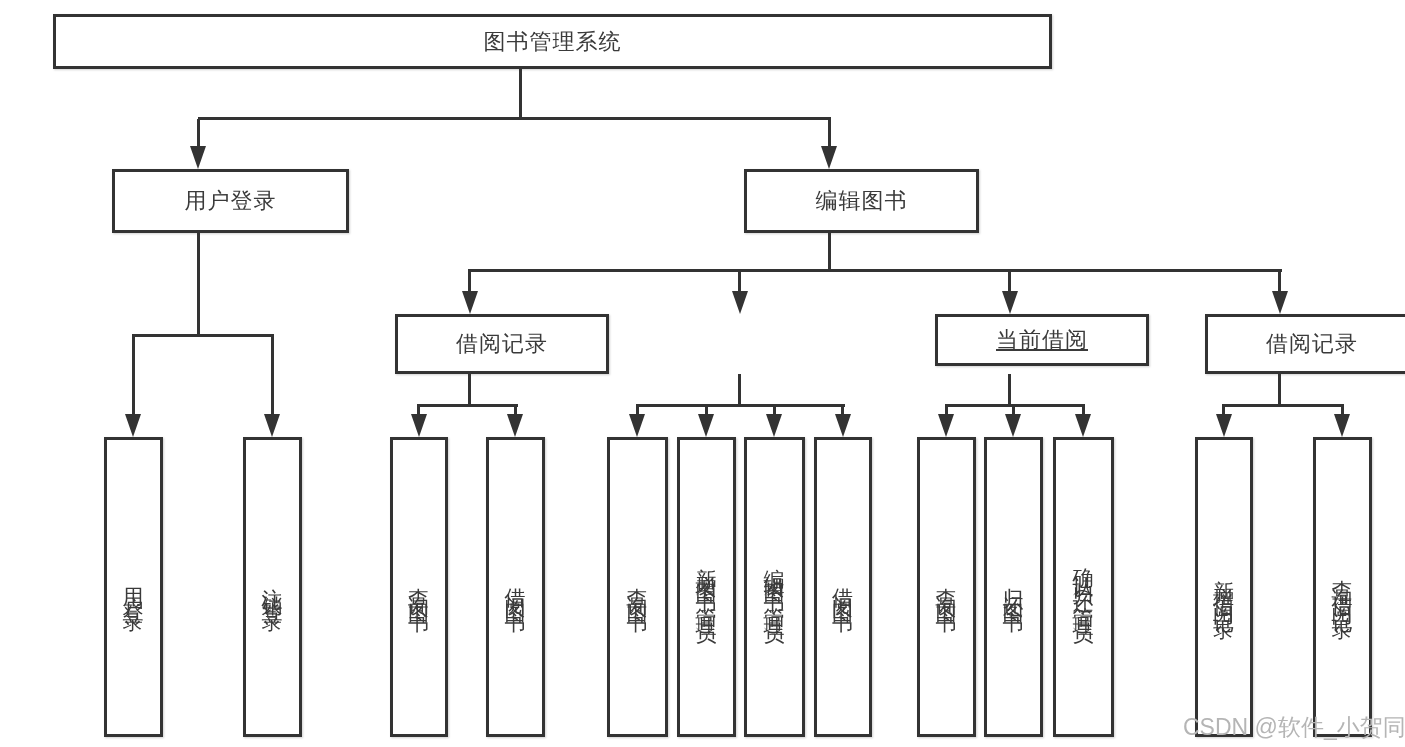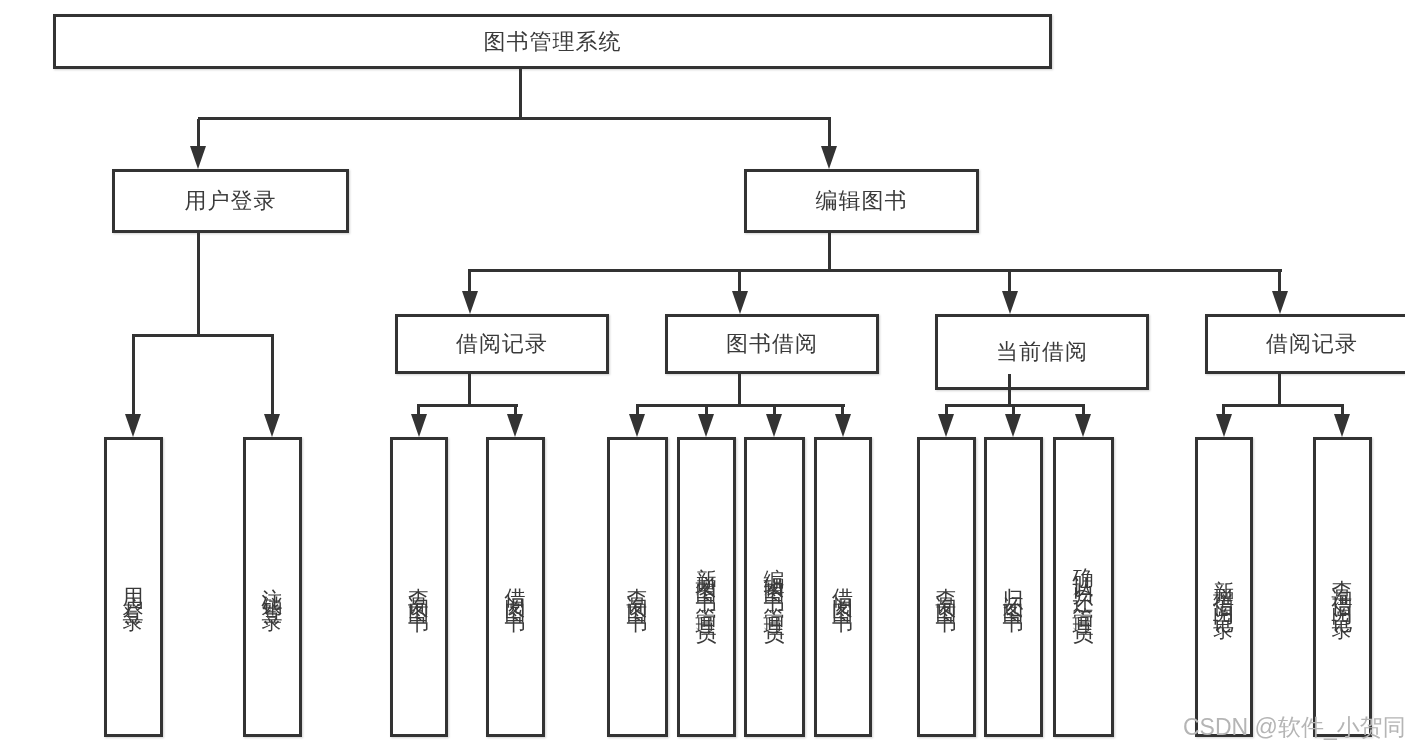--- a/index.html
+++ b/index.html
@@ -79,25 +79,22 @@
   </div>
 
   <div class="node h-node" style="left:712px; top:169px; width:235px; height:64px;">
     <span>编辑图书</span>
   </div>
 
   <div class="node h-node" style="left:363px; top:314px; width:214px; height:60px;">
     <span>借阅记录</span>
   </div>
 
-  <div class="node h-node" style="left:633px; top:314px; width:214px; height:60px;">
-    <span>图书借阅</span>
-  </div>
-
-  <div class="node h-node" style="left:903px; top:314px; width:214px; height:76px;">
+
+  <div class="node h-node" style="left:903px; top:314px; width:214px; height:52px;text-decoration:underline;">
     <span>当前借阅</span>
   </div>
 
   <div class="node h-node" style="left:1173px; top:314px; width:214px; height:60px;">
     <span>借阅记录</span>
   </div>
 
   <div class="node v-node" style="left:104px; top:437px; width:59px; height:300px;">
     <span>用户登录</span>
   </div>

